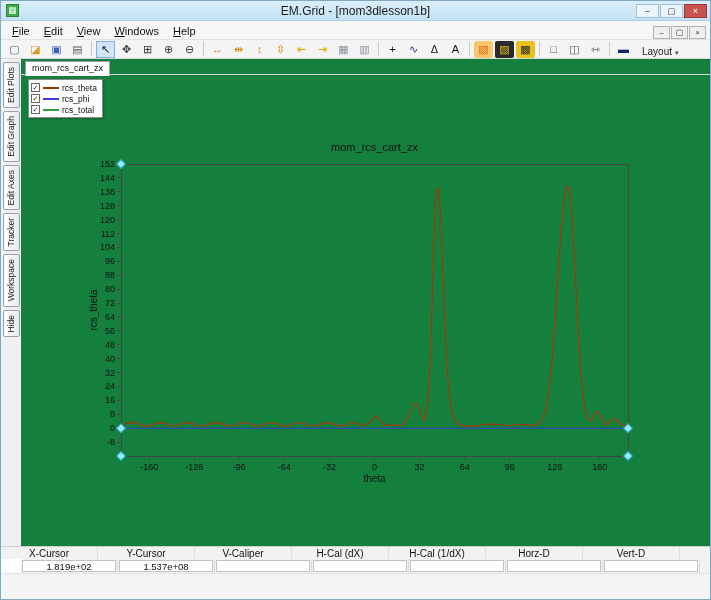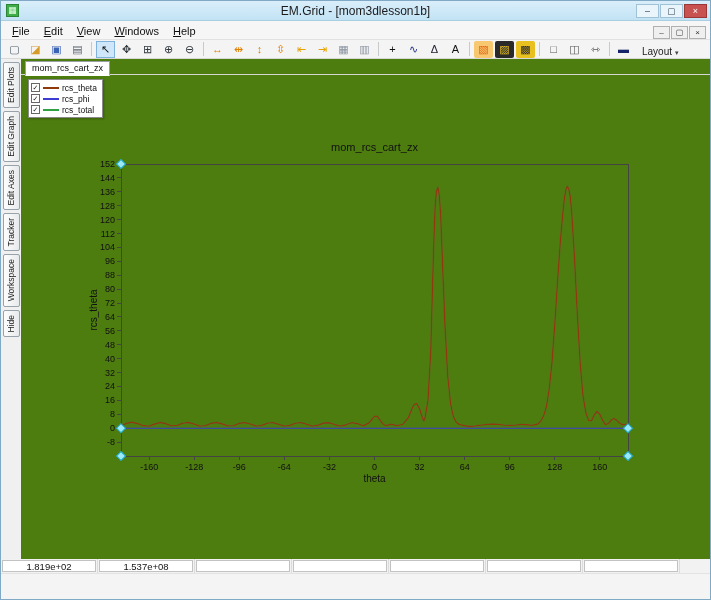--- a/index.html
+++ b/index.html
@@ -30,36 +30,36 @@
   .tbtn.tlabel { width: auto; padding: 0 6px; font-size: 10px; color: #222; align-items: flex-end; }
   .tbtn .caret { font-size: 7px; margin-left: 3px; color: #444; }
   .tsep { width: 1px; height: 14px; background: #c9c9c9; margin: 0 3px; }
 
   
   .mainrow { flex: 1 1 auto; display: flex; min-height: 0; }
   .side { width: 20px; flex: 0 0 20px; background: #f0f0f0; padding-top: 2px; display: flex; flex-direction: column; align-items: center; }
   .vtab { margin: 1px 0 2px 0; border: 1px solid #98a2aa; border-radius: 2px; background: linear-gradient(90deg,#fdfdfd,#e7eaec); padding: 4px 1px; display: flex; align-items: center; justify-content: center; width: 17px; }
   .vtab span { writing-mode: vertical-rl; transform: rotate(180deg); font-size: 8.5px; color: #222; white-space: nowrap; }
 
-  .content { flex: 1 1 auto; position: relative; background: #4d7c0f; overflow: hidden; }
+  .content { flex: 1 1 auto; position: relative; background: #15803d; overflow: hidden; }
   .tabline { position: absolute; left: 0; right: 0; top: 15px; border-top: 1px solid #d6d6d6; }
   .doctab { position: absolute; left: 4px; top: 2px; z-index: 3; background: #fff; border: 1px solid #9aa0a6; border-bottom-color: #fff; font-size: 9px; padding: 1px 6px 2px 6px; color: #111; }
 
   .legend { position: absolute; left: 7px; top: 20px; z-index: 4; background: #fff; border: 1px solid #8a8a8a; box-shadow: 1px 1px 2px rgba(0,0,0,.25); padding: 2px 5px 2px 2px; }
   .lrow { display: flex; align-items: center; height: 11px; }
   .lcheck { width: 9px; height: 9px; border: 1px solid #666; background: #fff; font-size: 7px; line-height: 7px; text-align: center; color: #222; flex: 0 0 9px; }
   .lline { width: 16px; height: 0; border-top: 2px solid #000; margin: 0 3px; }
   .llabel { font-size: 8.5px; color: #111; white-space: nowrap; }
 
   svg.chart { position: absolute; left: 0; top: 0; font-family: "Liberation Sans", sans-serif; }
 
   
   .srow { display: flex; font-size: 10px; color: #111; background: #f2f2f2; }
   .srow.heads { height: 13px; flex: 0 0 13px; border-top: 1px solid #cfcfcf; }
-  .srow.vals  { height: 14px; flex: 0 0 14px; }
+  .srow.vals  { height: 14px; flex: 0 0 14px; margin-left: 20px; }
   .shead { width: 97px; flex: 0 0 97px; display: flex; align-items: center; justify-content: center; border-right: 1px solid #dcdcdc; }
   .scell { width: 97px; flex: 0 0 97px; padding: 1px; border-right: 1px solid #dcdcdc; }
   .sval { width: 100%; height: 100%; background: #fff; border: 1px solid #c2c2c2; font-size: 9.5px; display: flex; align-items: center; justify-content: center; color: #111; }
   .sfill { flex: 1 1 auto; }
   .bottomfiller { height: 26px; flex: 0 0 26px; background: #f4f4f4; border-top: 1px solid #e3e3e3; }
 </style>
 </head>
 <body>
 
 <div class="window">
@@ -298,20 +298,30 @@
           <polyline points="100.0,369.2 607.0,369.2" fill="none" stroke="#3c3cd0" stroke-width="1.1" stroke-linejoin="round"></polyline>
           <rect x="96.8" y="101.8" width="6.4" height="6.4" fill="#9beaf6" stroke="#1fa9cb" stroke-width="1" transform="rotate(45 100 105)"></rect>
           <rect x="96.8" y="365.9904761904762" width="6.4" height="6.4" fill="#9beaf6" stroke="#1fa9cb" stroke-width="1" transform="rotate(45 100 369.1904761904762)"></rect>
           <rect x="603.8" y="365.9904761904762" width="6.4" height="6.4" fill="#9beaf6" stroke="#1fa9cb" stroke-width="1" transform="rotate(45 607 369.1904761904762)"></rect>
           <rect x="96.8" y="393.8" width="6.4" height="6.4" fill="#9beaf6" stroke="#1fa9cb" stroke-width="1" transform="rotate(45 100 397)"></rect>
           <rect x="603.8" y="393.8" width="6.4" height="6.4" fill="#9beaf6" stroke="#1fa9cb" stroke-width="1" transform="rotate(45 607 397)"></rect>
         </svg>
     </div>
   </div>
 
+  <div class="srow heads" id="status-heads">
+      <div class="shead">X-Cursor</div>
+      <div class="shead">Y-Cursor</div>
+      <div class="shead">V-Caliper</div>
+      <div class="shead">H-Cal (dX)</div>
+      <div class="shead">H-Cal (1/dX)</div>
+      <div class="shead">Horz-D</div>
+      <div class="shead">Vert-D</div>
+      <div class="sfill"></div>
+    </div>
   <div class="srow vals" id="status-vals">
       <div class="scell">
         <div class="sval">1.819e+02</div>
       </div>
       <div class="scell">
         <div class="sval">1.537e+08</div>
       </div>
       <div class="scell">
         <div class="sval"></div>
       </div>

